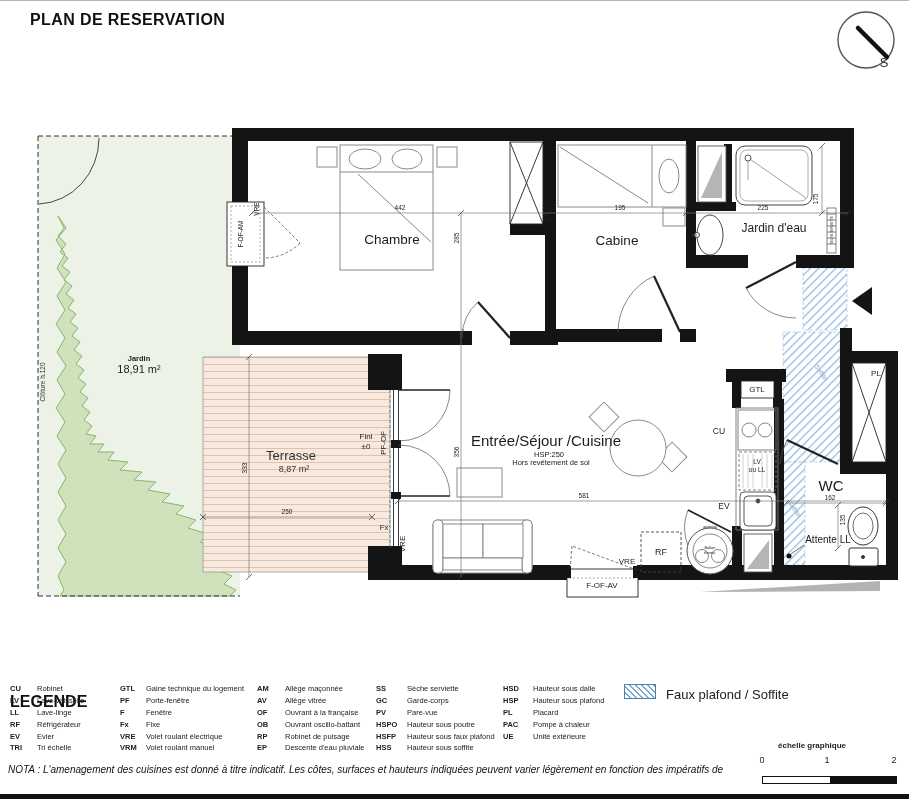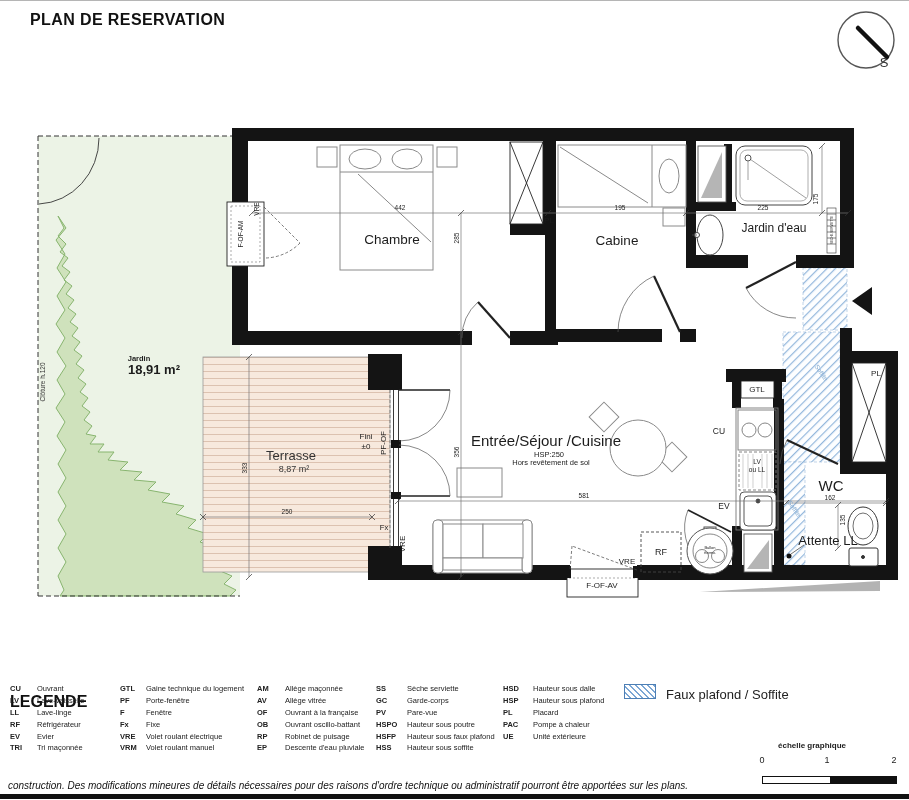--- a/index.html
+++ b/index.html
@@ -310,21 +310,21 @@
 <div class="lbl" style="left:884px;top:62px;font-size:13px;color:#333;">S</div>
 
 <div class="lbl" style="left:392px;top:240px;font-size:13.5px;">Chambre</div>
 <div class="lbl" style="left:617px;top:241px;font-size:13.5px;">Cabine</div>
 <div class="lbl" style="left:774px;top:228px;font-size:12px;">Jardin d'eau</div>
 <div class="lbl" style="left:546px;top:440px;font-size:15px;">Entrée/Séjour /Cuisine</div>
 <div class="lbl" style="left:549px;top:455px;font-size:7.5px;">HSP:250</div>
 <div class="lbl" style="left:551px;top:463px;font-size:7.5px;">Hors revêtement de sol</div>
 <div class="lbl" style="left:831px;top:485px;font-size:15px;">WC</div>
 <div class="lbl" style="left:139px;top:359px;font-size:7.5px;font-weight:bold;">Jardin</div>
-<div class="lbl" style="left:154px;top:369px;font-size:13px;font-weight:bold;">18,91 m²</div>
+<div class="lbl" style="left:139px;top:369px;font-size:11px;font-weight:normal;">18,91 m²</div>
 <div class="lbl" style="left:291px;top:455px;font-size:13px;color:#333;">Terrasse</div>
 <div class="lbl" style="left:294px;top:469px;font-size:9px;color:#333;">8,87 m²</div>
 
 <div class="lbl" style="left:400px;top:208px;font-size:6.5px;">442</div>
 <div class="lbl" style="left:620px;top:208px;font-size:6.5px;">195</div>
 <div class="lbl" style="left:763px;top:208px;font-size:6.5px;">225</div>
 <div class="lbl rot" style="left:457px;top:238px;font-size:6.5px;">285</div>
 <div class="lbl rot" style="left:457px;top:452px;font-size:6.5px;">356</div>
 <div class="lbl" style="left:584px;top:496px;font-size:6.5px;">581</div>
 <div class="lbl rot" style="left:245px;top:468px;font-size:6.5px;">333</div>
@@ -344,54 +344,54 @@
 <div class="lbl" style="left:724px;top:506px;font-size:8.5px;">EV</div>
 <div class="lbl" style="left:661px;top:552px;font-size:9px;">RF</div>
 <div class="lbl" style="left:384px;top:528px;font-size:7.5px;">Fx</div>
 <div class="lbl rot" style="left:384px;top:443px;font-size:8px;">PF-OF</div>
 <div class="lbl rot" style="left:403px;top:544px;font-size:8px;">VRE</div>
 <div class="lbl" style="left:627px;top:562px;font-size:8px;">VRE</div>
 <div class="lbl" style="left:602px;top:586px;font-size:8px;">F-OF-AV</div>
 
 <div class="lbl" style="left:366px;top:437px;font-size:8px;">Fini</div>
 <div class="lbl" style="left:366px;top:447px;font-size:8px;">±0</div>
-<div class="lbl" style="left:828px;top:540px;font-size:13px;">Attente LL</div>
+<div class="lbl" style="left:828px;top:540px;font-size:10px;">Attente LL</div>
 <div class="lbl rot" style="left:43px;top:382px;font-size:6.5px;color:#333;">Clôture h.120</div>
 <div class="lbl" style="left:821px;top:373px;font-size:6.5px;color:#84abd1;transform:translate(-50%,-50%) rotate(55deg);">Soffite</div>
 <div class="lbl" style="left:794px;top:509px;font-size:6.5px;color:#84abd1;transform:translate(-50%,-50%) rotate(55deg);">Soffite</div>
 <div class="lbl rot" style="left:831.5px;top:230px;font-size:3px;">SECHE-SERVIETTE</div>
 <div class="lbl" style="left:710px;top:548px;font-size:4px;">Ballon</div>
 <div class="lbl" style="left:710px;top:554px;font-size:3.5px;">thermo.</div>
 
 <div class="legend-head">LEGENDE</div>
 
 <div class="lcol" style="left:10px">
   <div class="lrow">
         <span class="la" style="width:27px">CU</span>
-        <span class="ll">Ouvrant</span>
+        <span class="ll">Robinet</span>
       </div>
   <div class="lrow">
         <span class="la" style="width:27px">LV</span>
         <span class="ll">Lave-vaisselle</span>
       </div>
   <div class="lrow">
         <span class="la" style="width:27px">LL</span>
         <span class="ll">Lave-linge</span>
       </div>
   <div class="lrow">
         <span class="la" style="width:27px">RF</span>
         <span class="ll">Réfrigérateur</span>
       </div>
   <div class="lrow">
         <span class="la" style="width:27px">EV</span>
         <span class="ll">Evier</span>
       </div>
   <div class="lrow">
         <span class="la" style="width:27px">TRI</span>
-        <span class="ll">Tri maçonnée</span>
+        <span class="ll">Tri échelle</span>
       </div>
 </div>
 <div class="lcol" style="left:120px">
   <div class="lrow">
         <span class="la" style="width:26px">GTL</span>
         <span class="ll">Gaine technique du logement</span>
       </div>
   <div class="lrow">
         <span class="la" style="width:26px">PF</span>
         <span class="ll">Porte-fenêtre</span>
@@ -495,16 +495,16 @@
 <div class="scale-ticks">
   <span style="left:0">0</span>
   <span style="left:65px">1</span>
   <span style="left:132px">2</span>
 </div>
 <div class="scale-bar">
       <div class="w"></div>
       <div class="b"></div>
     </div>
 
-<div class="nota" style="top:780px">construction. Des modifications mineures de détails nécessaires pour des raisons d'ordre technique ou administratif pourront être apportées sur les plans.</div>
+<div class="nota" style="top:764px">NOTA : L'amenagement des cuisines est donné à titre indicatif. Les côtes, surfaces et hauteurs indiquées peuvent varier légèrement en fonction des impératifs de</div>
 <div class="botbar"></div>
 
 </div>
 
 </body></html>

